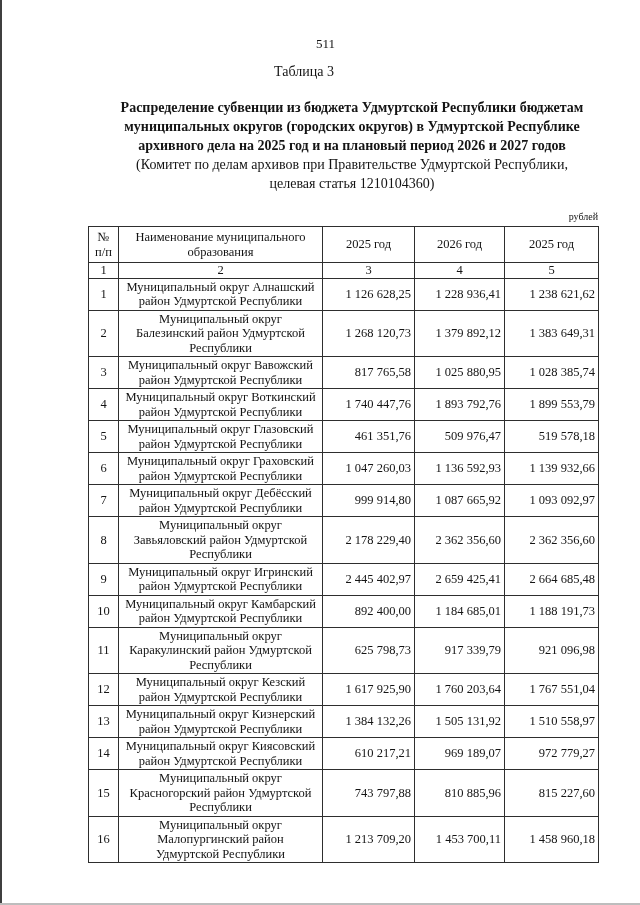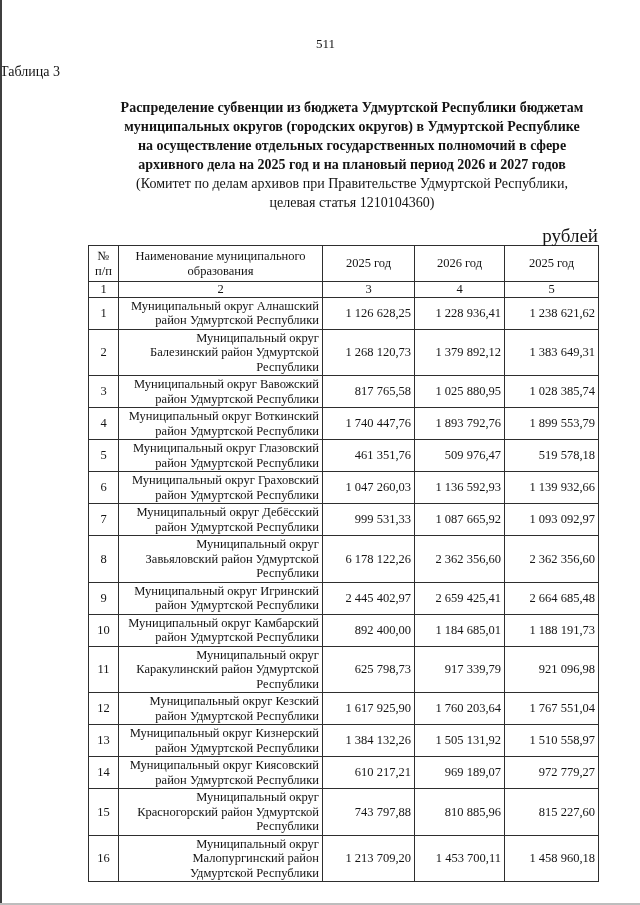--- a/index.html
+++ b/index.html
@@ -31,36 +31,36 @@
   .page-number {
     padding-top: 36px;
     text-align: center;
     font-size: 13px;
     line-height: 15px;
     padding-left: 11px;
   }
   .table-label {
     margin-top: 13px;
     padding-right: 32px;
-    text-align: left;
+    text-align: center;
     font-size: 14px;
     line-height: 15px;
   }
   .doc-title {
     margin: 19px 30px 16px 94px;
     text-align: center;
     font-size: 14px;
     line-height: 19px;
   }
   .title-line.bold { font-weight: bold; }
   .units {
     margin-top: 8px;
     margin-right: 42px;
     text-align: right;
-    font-size: 19px;
+    font-size: 10px;
     line-height: 15px;
   }
   table.subvention {
     margin-left: 88px;
     margin-top: 2px;
     width: 510px;
     border-collapse: collapse;
     table-layout: fixed;
     font-size: 12.5px;
     line-height: 14.5px;
@@ -84,21 +84,21 @@
   th.h-num { white-space: pre-line; }
   tr.colnum-row td {
     text-align: center;
     height: 14px;
     padding: 0 3px;
   }
   td.c-num {
     text-align: center;
   }
   td.c-name {
-    text-align: right;
+    text-align: center;
     white-space: pre-line;
     padding-left: 4px;
   }
   td.c-val {
     text-align: right;
     white-space: nowrap;
   }
 </style>
 </head>
 <body>
@@ -107,21 +107,20 @@
   <div class="scan-edge-left"></div>
   <div class="scan-edge-bottom"></div>
 
   <div class="page-number">511</div>
 
   <div class="table-label">Таблица 3</div>
 
   <div class="doc-title">
     <div class="title-line bold">Распределение субвенции из бюджета Удмуртской Республики бюджетам</div>
     <div class="title-line bold">муниципальных округов (городских округов) в Удмуртской Республике</div>
-    <div class="title-line bold">на осуществление отдельных государственных полномочий в сфере</div>
     <div class="title-line bold">архивного дела на 2025 год и на плановый период 2026 и 2027 годов</div>
     <div class="title-line">(Комитет по делам архивов при Правительстве Удмуртской Республики,</div>
     <div class="title-line">целевая статья 1210104360)</div>
   </div>
 
   <div class="units">рублей</div>
 
   <table class="subvention">
     <colgroup>
       <col class="col-num">
@@ -201,31 +200,31 @@
 район Удмуртской Республики</td>
           <td class="c-val">1 047 260,03</td>
           <td class="c-val">1 136 592,93</td>
           <td class="c-val">1 139 932,66</td>
         </tr>
 
         <tr>
           <td class="c-num">7</td>
           <td class="c-name">Муниципальный округ Дебёсский
 район Удмуртской Республики</td>
-          <td class="c-val">999 531,33</td>
+          <td class="c-val">999 914,80</td>
           <td class="c-val">1 087 665,92</td>
           <td class="c-val">1 093 092,97</td>
         </tr>
 
         <tr>
           <td class="c-num">8</td>
           <td class="c-name">Муниципальный округ
 Завьяловский район Удмуртской
 Республики</td>
-          <td class="c-val">6 178 122,26</td>
+          <td class="c-val">2 178 229,40</td>
           <td class="c-val">2 362 356,60</td>
           <td class="c-val">2 362 356,60</td>
         </tr>
 
         <tr>
           <td class="c-num">9</td>
           <td class="c-name">Муниципальный округ Игринский
 район Удмуртской Республики</td>
           <td class="c-val">2 445 402,97</td>
           <td class="c-val">2 659 425,41</td>

